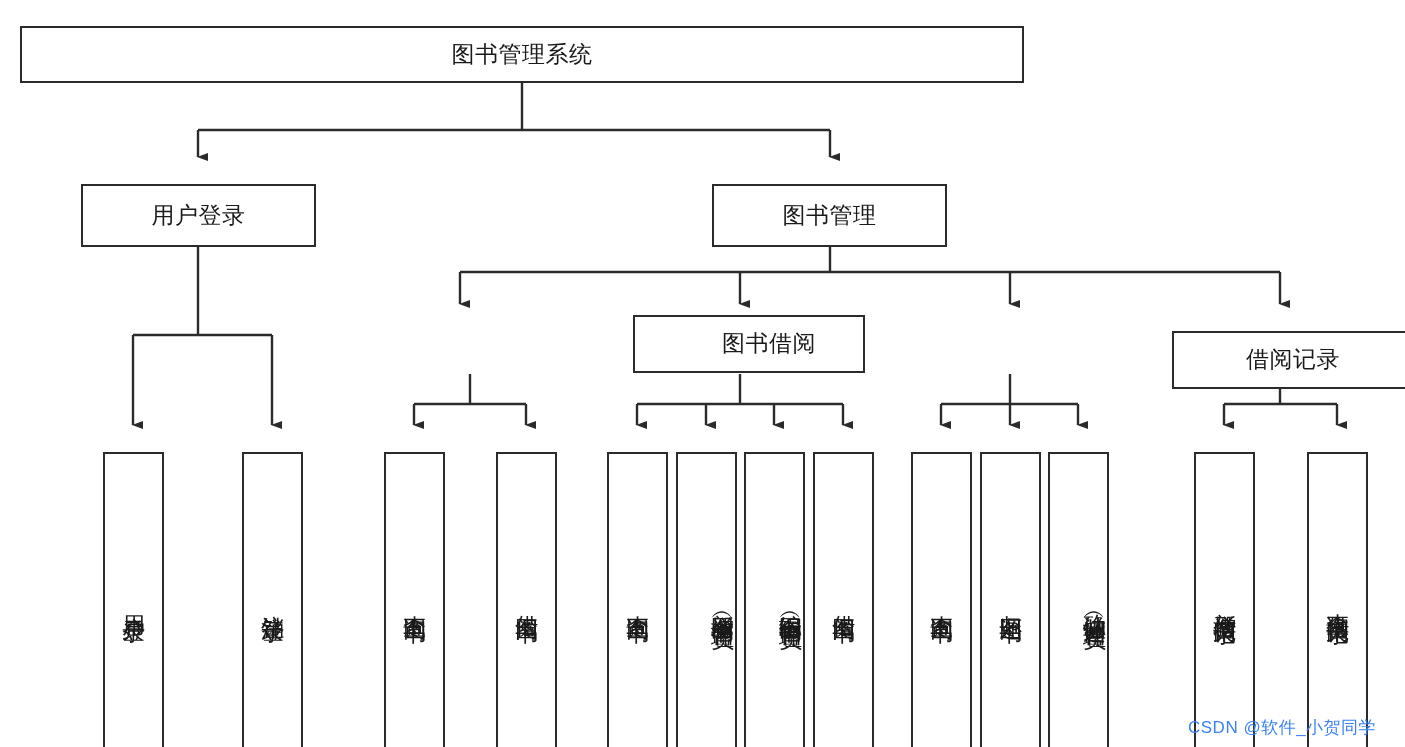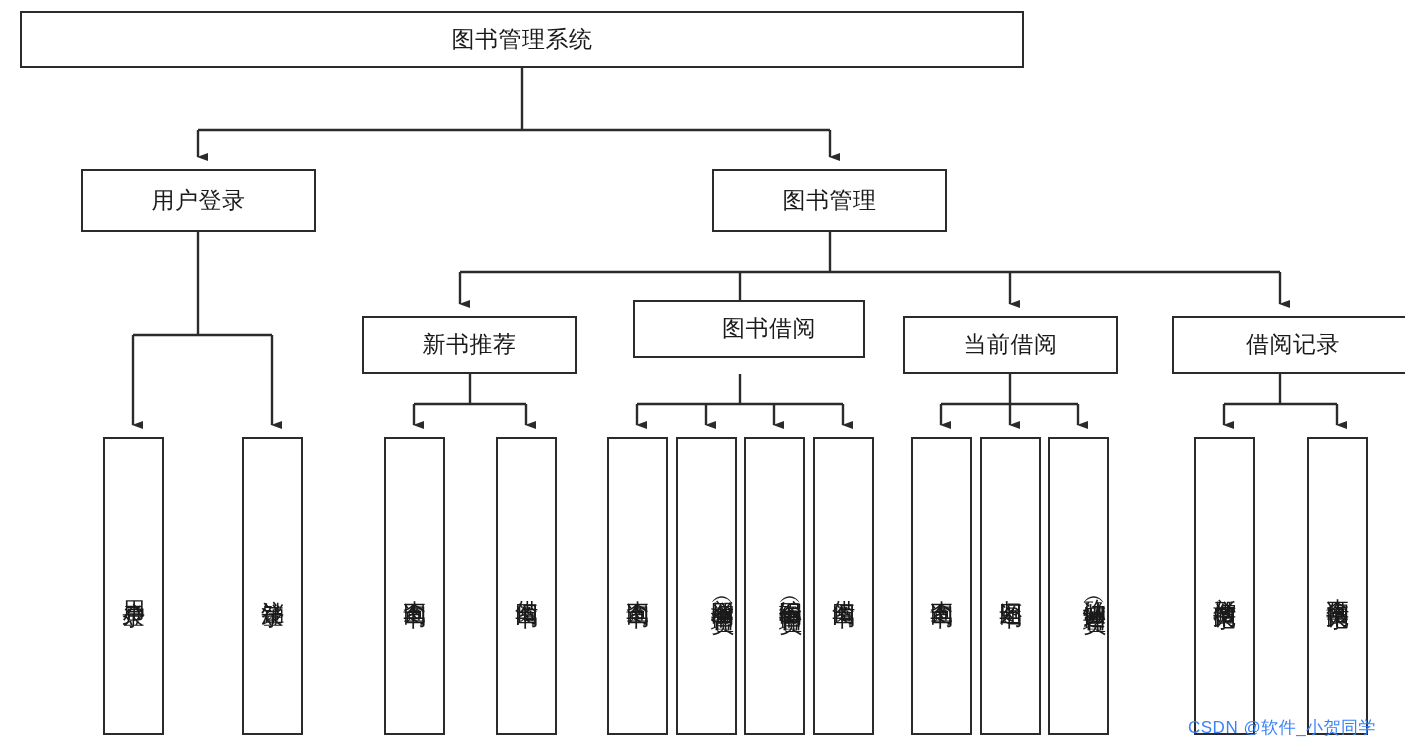--- a/index.html
+++ b/index.html
@@ -27,20 +27,21 @@
   }
   .node {
     position: absolute;
     box-sizing: border-box;
     border: 2px solid #2b2b2b;
     background: #ffffff;
     display: flex;
     align-items: center;
     justify-content: center;
     color: #1a1a1a;
+    margin-top: 15px;
   }
   .node-h {
     font-size: 23px;
     letter-spacing: 0.5px;
     line-height: 1.1;
   }
   .node-v {
     font-size: 23px;
     writing-mode: vertical-rl;
     text-orientation: upright;
@@ -117,23 +118,21 @@
       <path d="M1224,404 L1224,425" marker-end="url(#arrow)"></path>
       <path d="M1337,404 L1337,425" marker-end="url(#arrow)"></path>
     </g>
   </svg>
 
   <div class="node node-h" style="left:20px; top:11px; width:1004px; height:57px;">图书管理系统</div>
 
   <div class="node node-h" style="left:81px; top:169px; width:235px; height:63px;">用户登录</div>
   <div class="node node-h" style="left:712px; top:169px; width:235px; height:63px;">图书管理</div>
 
-  <div class="node node-h" style="left:362px; top:316px; width:215px; height:58px;">新书推荐</div>
   <div class="node node-h" style="left:633px; top:300px; width:232px; height:58px;padding-left:40px;">图书借阅</div>
-  <div class="node node-h" style="left:903px; top:316px; width:215px; height:58px;">当前借阅</div>
   <div class="node node-h" style="left:1172px; top:316px; width:242px; height:58px;">借阅记录</div>
 
   <div class="node node-v center-v" style="left:103px; top:437px; width:61px; height:298px;">用户登录</div>
   <div class="node node-v center-v" style="left:242px; top:437px; width:61px; height:298px;">注销登录</div>
 
   <div class="node node-v center-v" style="left:384px; top:437px; width:61px; height:298px;">查询图书</div>
   <div class="node node-v center-v" style="left:496px; top:437px; width:61px; height:298px;">借阅图书</div>
 
   <div class="node node-v center-v" style="left:607px; top:437px; width:61px; height:298px;">查询图书</div>
   <div class="node node-v" style="left:676px; top:437px; width:61px; height:298px;">新增图书（管理员）</div>

